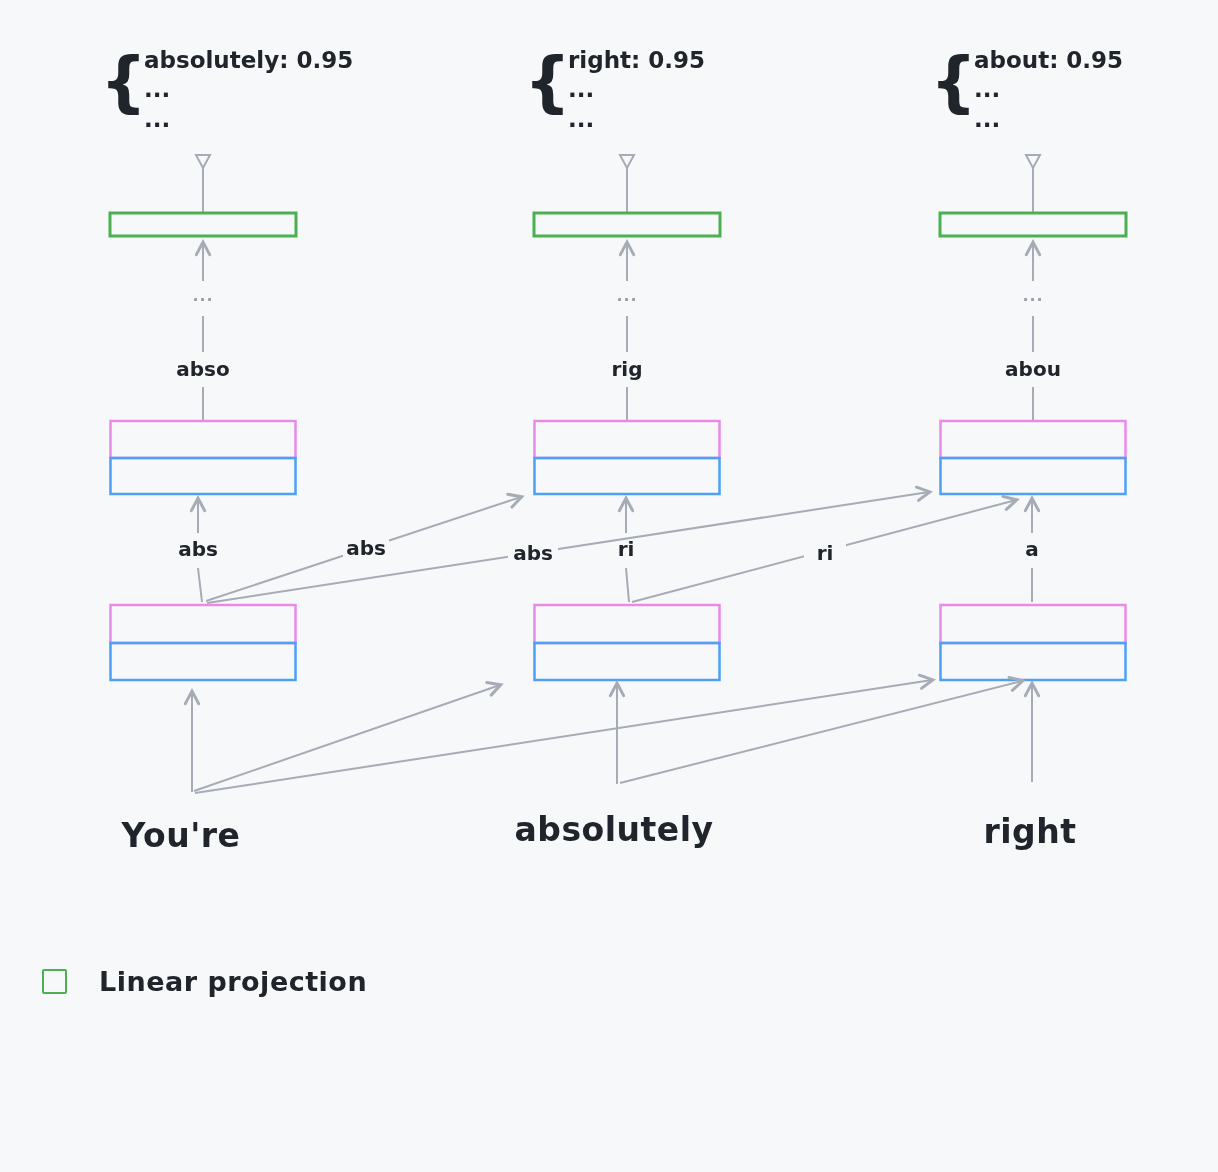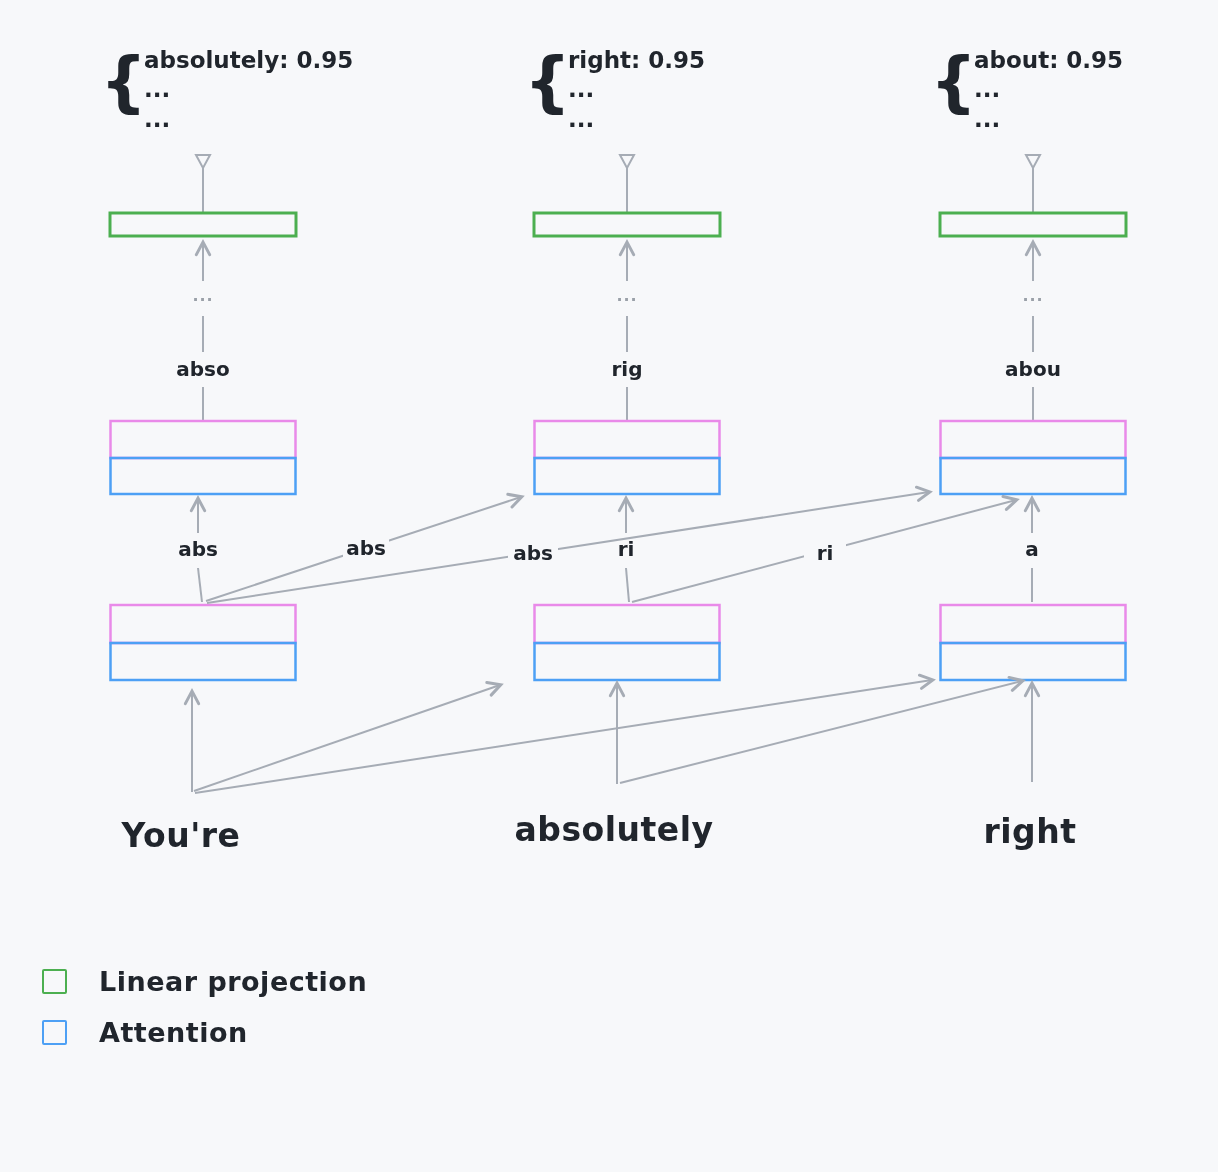--- a/index.html
+++ b/index.html
@@ -13,21 +13,21 @@
   svg text { user-select:none; }
   .tok    { font-family:"DejaVu Sans","Liberation Sans",sans-serif; font-weight:700; font-size:33px; fill:#20252c; text-anchor:middle; letter-spacing:0.5px; }
   .partial{ font-family:"DejaVu Sans","Liberation Sans",sans-serif; font-weight:700; font-size:20px; fill:#20252c; text-anchor:middle; }
   .dist   { font-family:"DejaVu Sans","Liberation Sans",sans-serif; font-weight:700; font-size:23px; fill:#20252c; }
   .brace  { font-family:"DejaVu Sans","Liberation Sans",sans-serif; font-weight:700; font-size:66px; fill:#20252c; }
   .dots   { font-family:"DejaVu Sans","Liberation Sans",sans-serif; font-weight:700; font-size:16px; fill:#9aa0a8; text-anchor:middle; letter-spacing:1px; }
   .al     { stroke:#a6acb5; stroke-width:2; fill:none; }
   .box    { fill:none; stroke-width:2.5; }
   .gbox   { fill:none; stroke-width:3; }
   .lblbg  { fill:#f7f8fa; }
-  .legend { position:absolute; left:42px; top:966px; display:flex; flex-direction:column; gap:20px; }
+  .legend { position:absolute; left:42px; top:966px; display:flex; flex-direction:column; gap:26px; }
   .legend-row { display:flex; align-items:center; gap:32px; }
   .swatch { width:21px; height:21px; border:2.5px solid #888; border-radius:2px; flex:0 0 auto; }
   .legend-label { font-weight:700; font-size:27px; color:#20252c; letter-spacing:0.5px; }
 </style>
 </head>
 <body>
 
 <div class="stage">
 
 <svg width="1218" height="940" viewBox="0 0 1218 940">
@@ -145,19 +145,15 @@
     <line class="al" x1="620" y1="783" x2="1022" y2="681" marker-end="url(#ah)"></line>
   </g>
 </svg>
 
 
 <div class="legend">
   <div class="legend-row">
     <span class="swatch" style="border-color: rgb(76, 175, 80);"></span>
     <span class="legend-label">Linear projection</span>
   </div>
-  <div class="legend-row">
-    <span class="swatch" style="border-color: rgb(77, 160, 245);"></span>
-    <span class="legend-label">Attention</span>
-  </div>
 </div>
 
 </div>
 
 </body></html>

